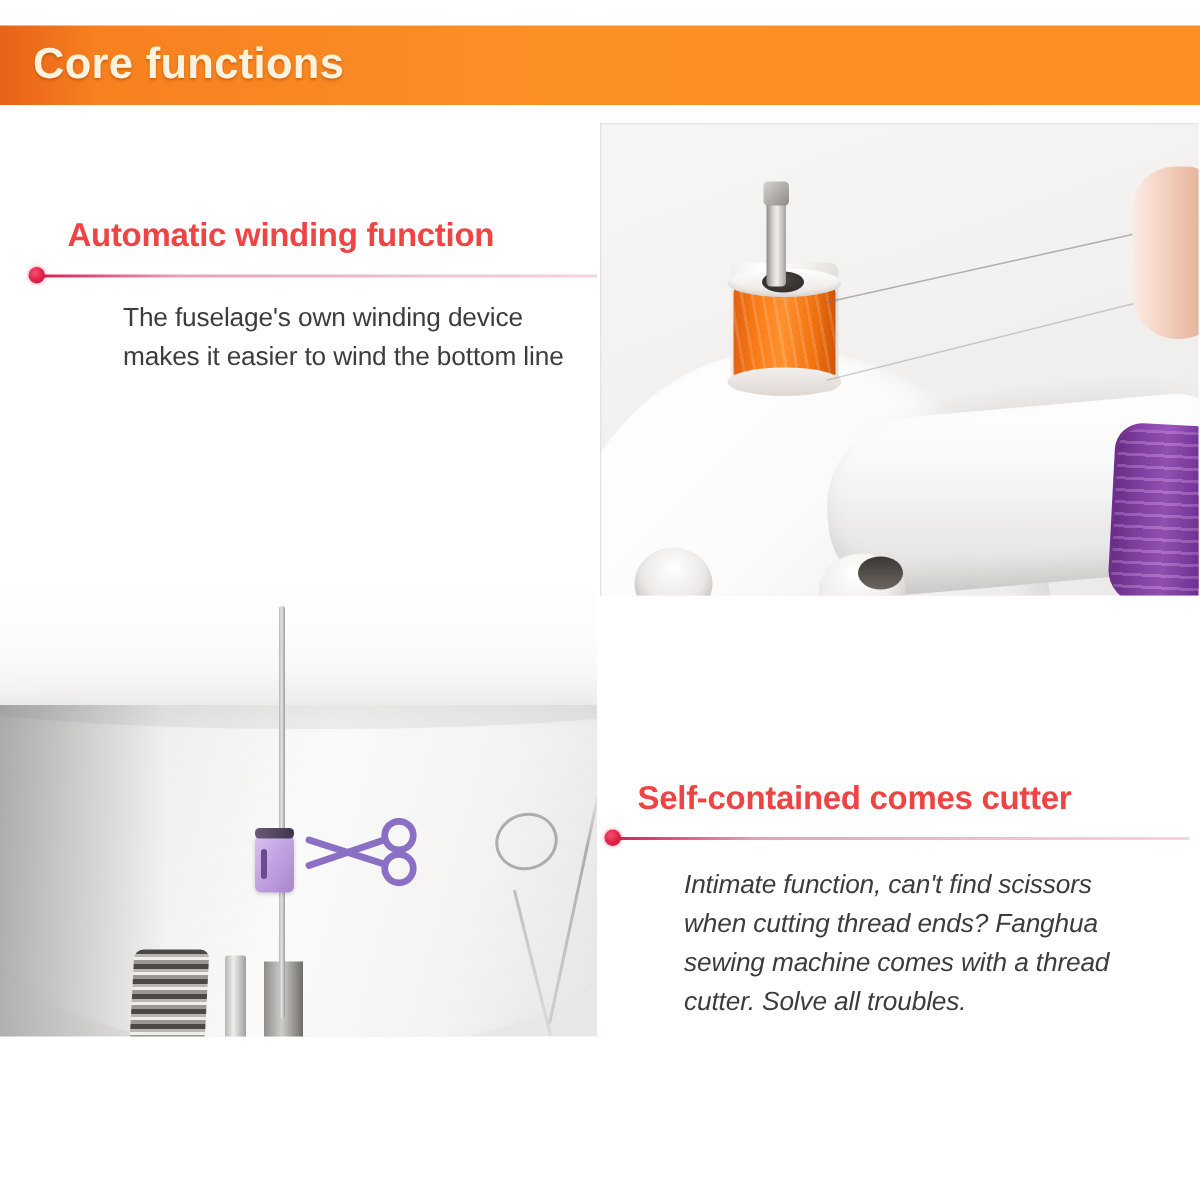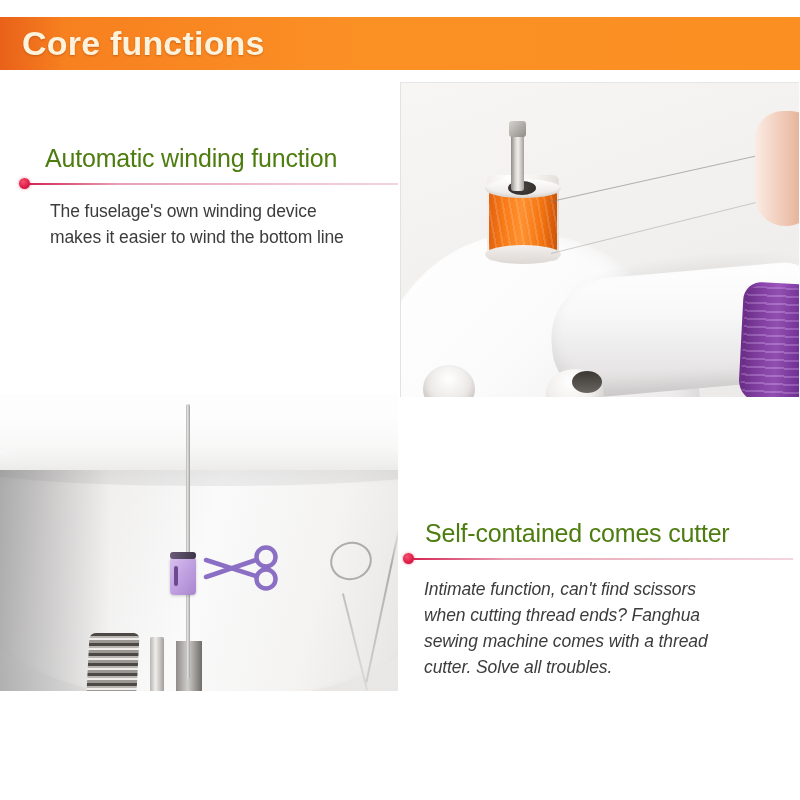--- a/index.html
+++ b/index.html
@@ -22,36 +22,36 @@
     left: 0;
     top: 17px;
     width: 800px;
     height: 53px;
     background: linear-gradient(to right, #e9611a 0%, #f7801f 8%, #fb9025 45%, #fb8f22 100%);
     display: flex;
     align-items: center;
   }
   .header-title {
     margin-left: 22px;
-    font-size: 34px;
+    font-size: 29px;
     font-weight: bold;
     color: #fdf3dc;
     letter-spacing: 0.2px;
     text-shadow: 0 1px 2px rgba(150, 60, 0, .45);
     white-space: nowrap;
   }
 
   
   .feature { position: absolute; }
 
   .feature-heading {
     position: absolute;
-    font-size: 25px;
-    font-weight: normal;
-    color: #4d7c0f;
+    font-size: 22px;
+    font-weight: bold;
+    color: #ef4444;
     white-space: nowrap;
     letter-spacing: -0.2px;
   }
   .rule-wrap { position: absolute; height: 12px; }
   .rule-line {
     position: absolute;
     left: 6px;
     top: 5px;
     right: 0;
     height: 2px;
@@ -67,20 +67,21 @@
     background: radial-gradient(circle at 38% 34%, #f35070 0%, #e01e47 55%, #bb1238 100%);
     box-shadow: 0 0 3px rgba(220,30,70,.55);
   }
   .feature-body {
     position: absolute;
     font-size: 17.5px;
     line-height: 26px;
     color: #3c3c3c;
     white-space: pre-line;
     letter-spacing: -0.1px;
+    margin-left: 32px;
   }
 
   
   .photo {
     position: absolute;
     overflow: hidden;
     background: #f4f4f2;
   }
   .photo-top {
     left: 400px; top: 82px; width: 399px; height: 315px;

